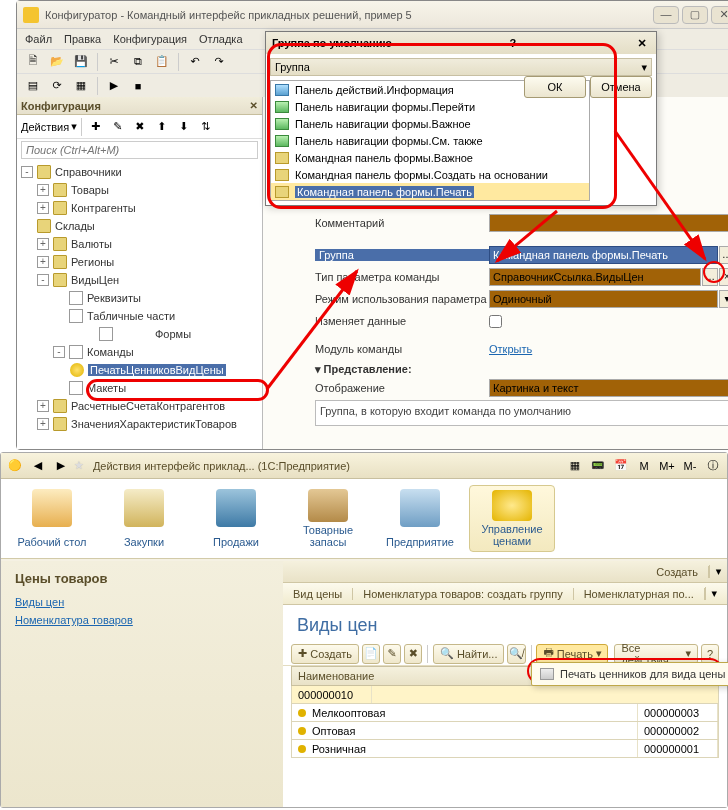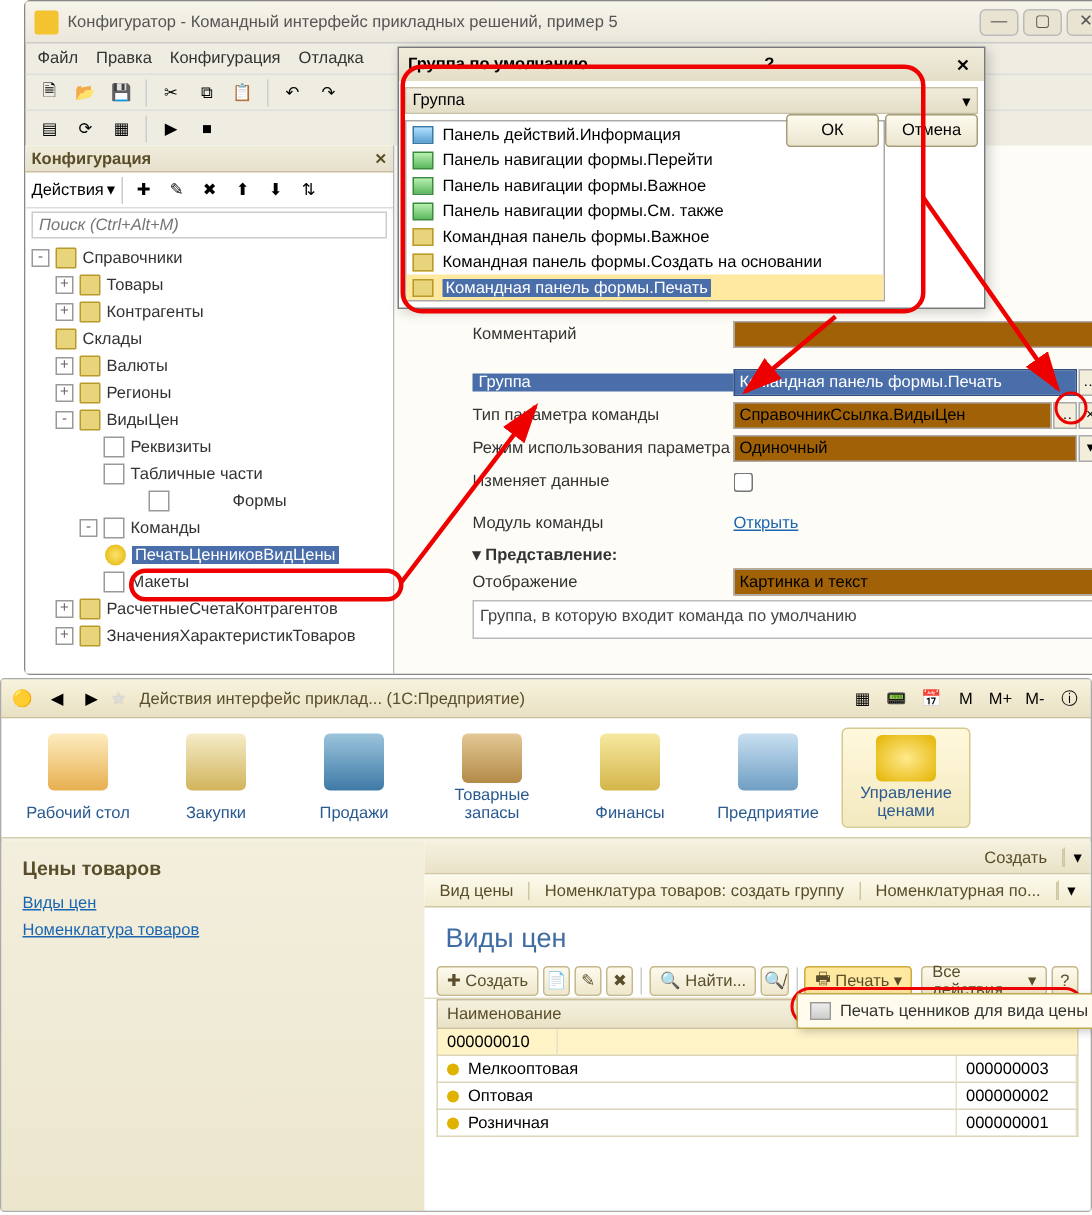--- a/index.html
+++ b/index.html
@@ -378,24 +378,20 @@
       </div>
       <div class="sect">
         <div class="bigicon bi-cash"></div>
         <div style="line-height: 12px;">Продажи</div>
       </div>
       <div class="sect">
         <div class="bigicon bi-box"></div>
         <div style="line-height: 12px;">Товарные запасы</div>
       </div>
       <div class="sect">
-        <div class="bigicon bi-coin"></div>
-        <div style="line-height: 12px;">Финансы</div>
-      </div>
-      <div class="sect">
         <div class="bigicon bi-bld"></div>
         <div style="line-height: 12px;">Предприятие</div>
       </div>
       <div class="sect active">
         <div class="bigicon bi-gold"></div>
         <div style="line-height: 12px;">Управление ценами</div>
       </div>
     </div>
 
   <div class="w2-body">

